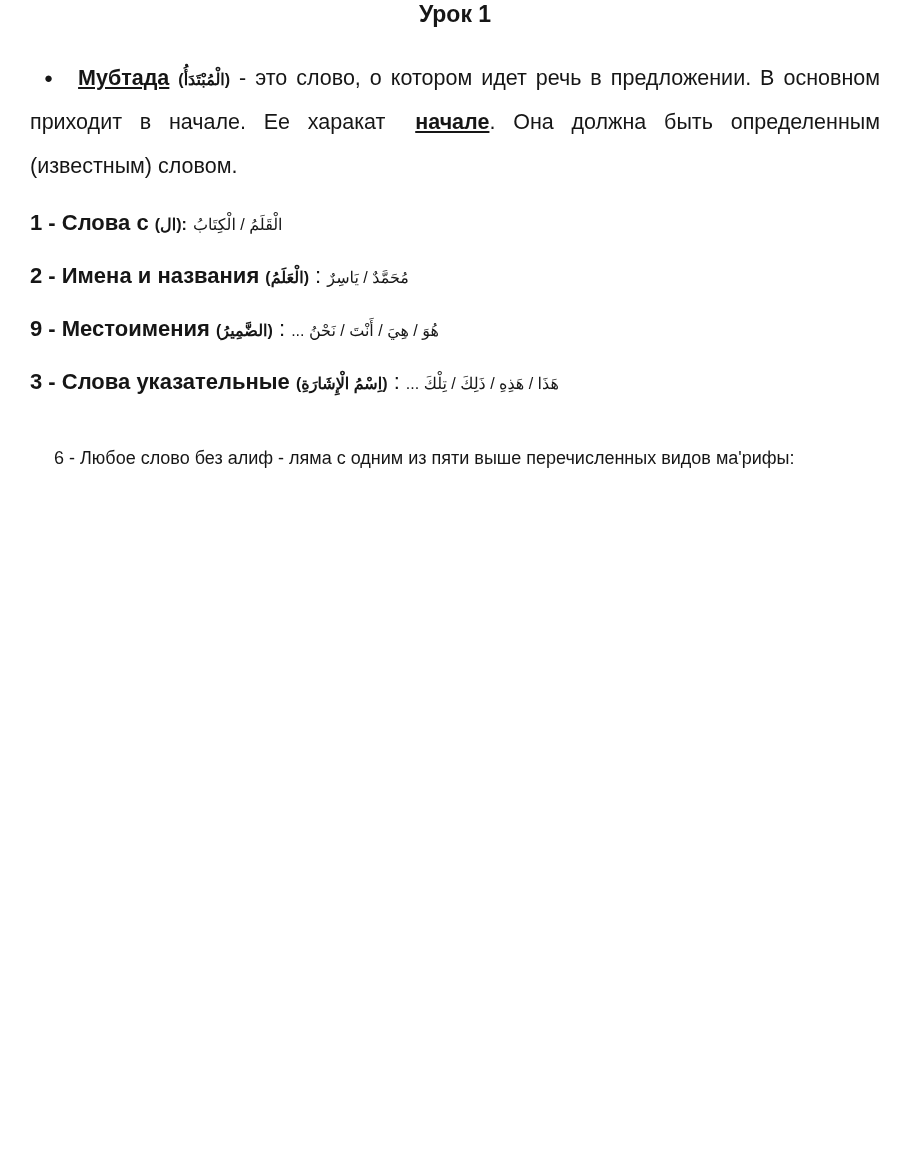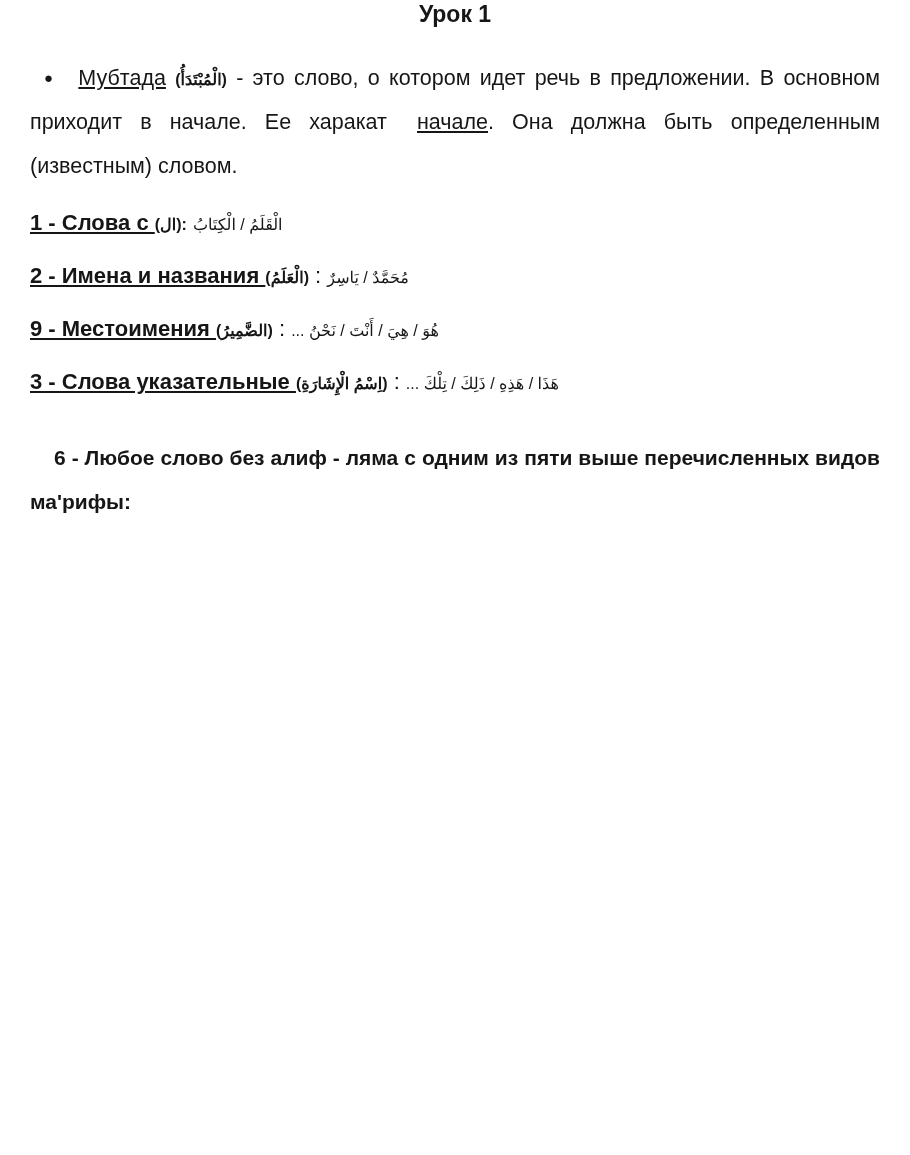--- a/index.html
+++ b/index.html
@@ -28,43 +28,43 @@
     margin: 0;
   }
   .para1 { margin-top: 28px; text-indent: 14px; }
   .para2 { margin-top: 16px; text-align: left; }
   .bullet {
     font-size: 15px;
     vertical-align: 2px;
     padding-right: 10px;
   }
   .term {
-    font-weight: normal;
+    font-weight: bold;
     text-decoration: underline;
     padding-left: 12px;
   }
   .ar {
     font-family: Liberation Sans, sans-serif;
     font-size: 16px;
     line-height: 0; 
   }
   .ar-bold { font-weight: bold; }
   .list { margin: 0; }
   .list-item {
     margin-top: 13px;
     font-size: 22px;
     line-height: 40px;
     white-space: nowrap;
   }
   .list-item:first-child { margin-top: 15px; }
-  .item-label { font-weight: bold; text-decoration: underline; }
+  .item-label { font-weight: bold; }
   .item6 {
     margin: 34px 0 0 0;
-    font-size: 21px;
-    font-weight: bold;
+    font-size: 18px;
+    font-weight: normal;
     line-height: 44px;
     text-align: justify;
     text-indent: 24px;
   }
 </style>
 </head>
 <body>
 
 <div class="page">
 

